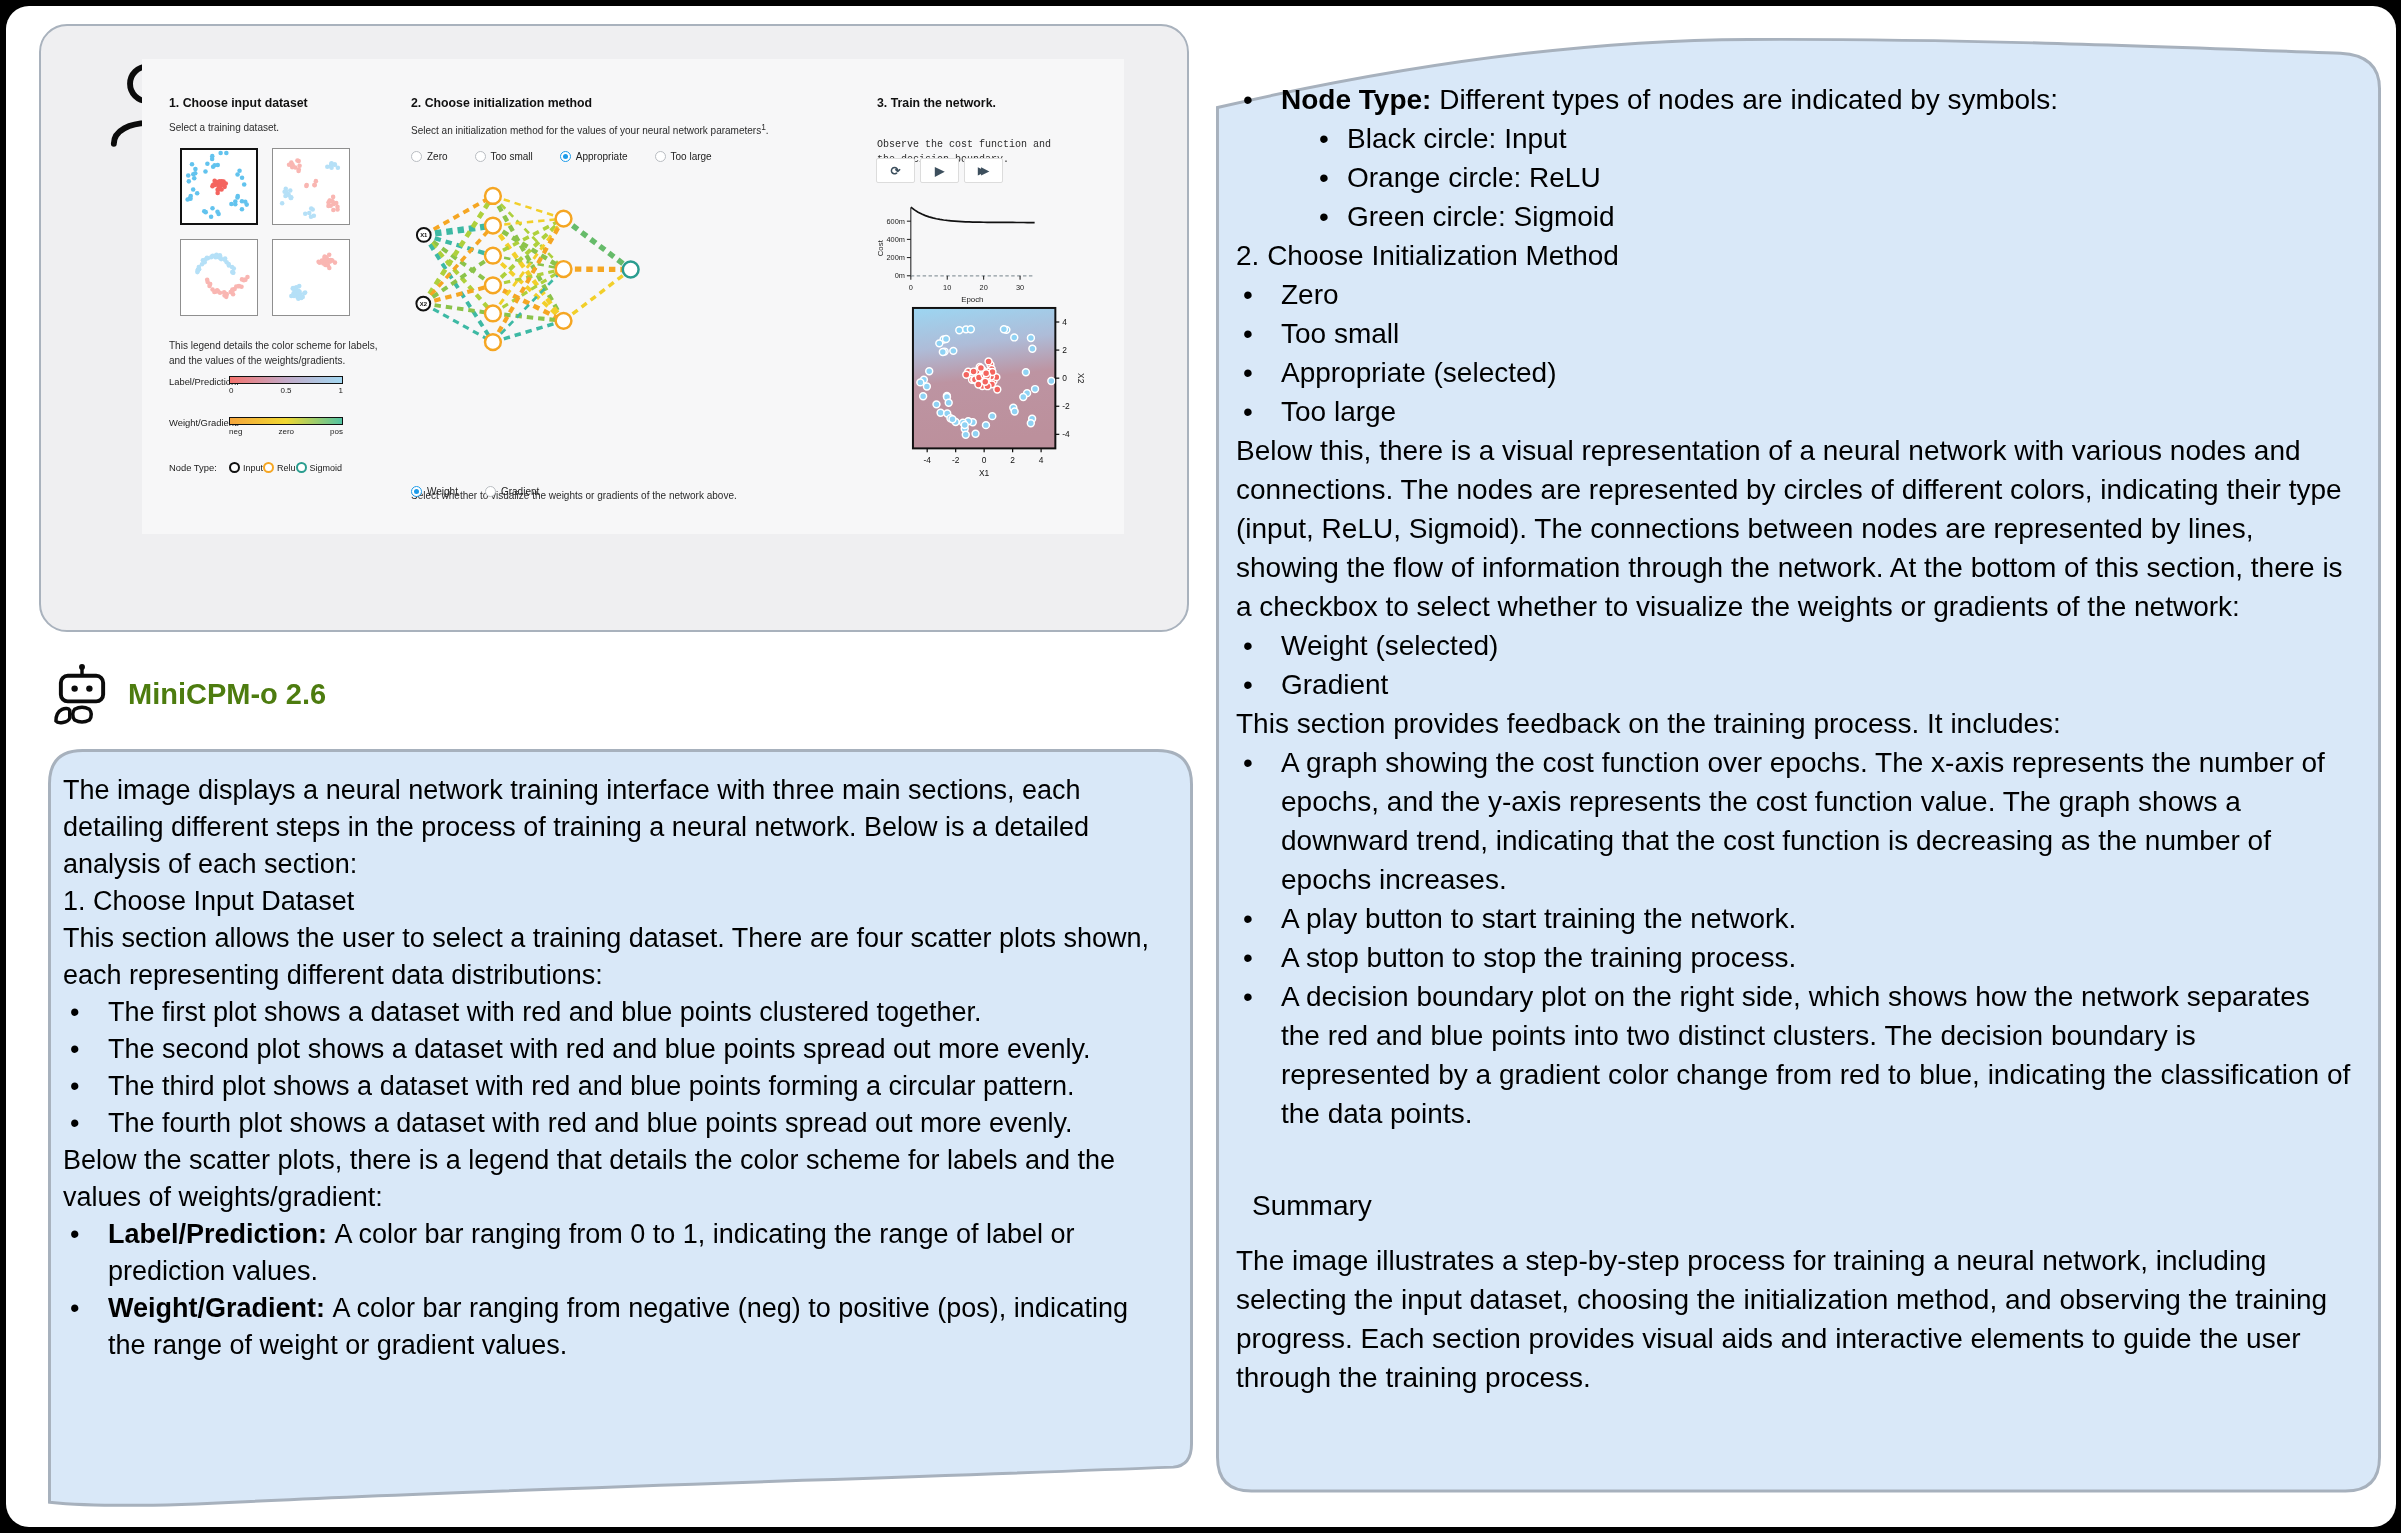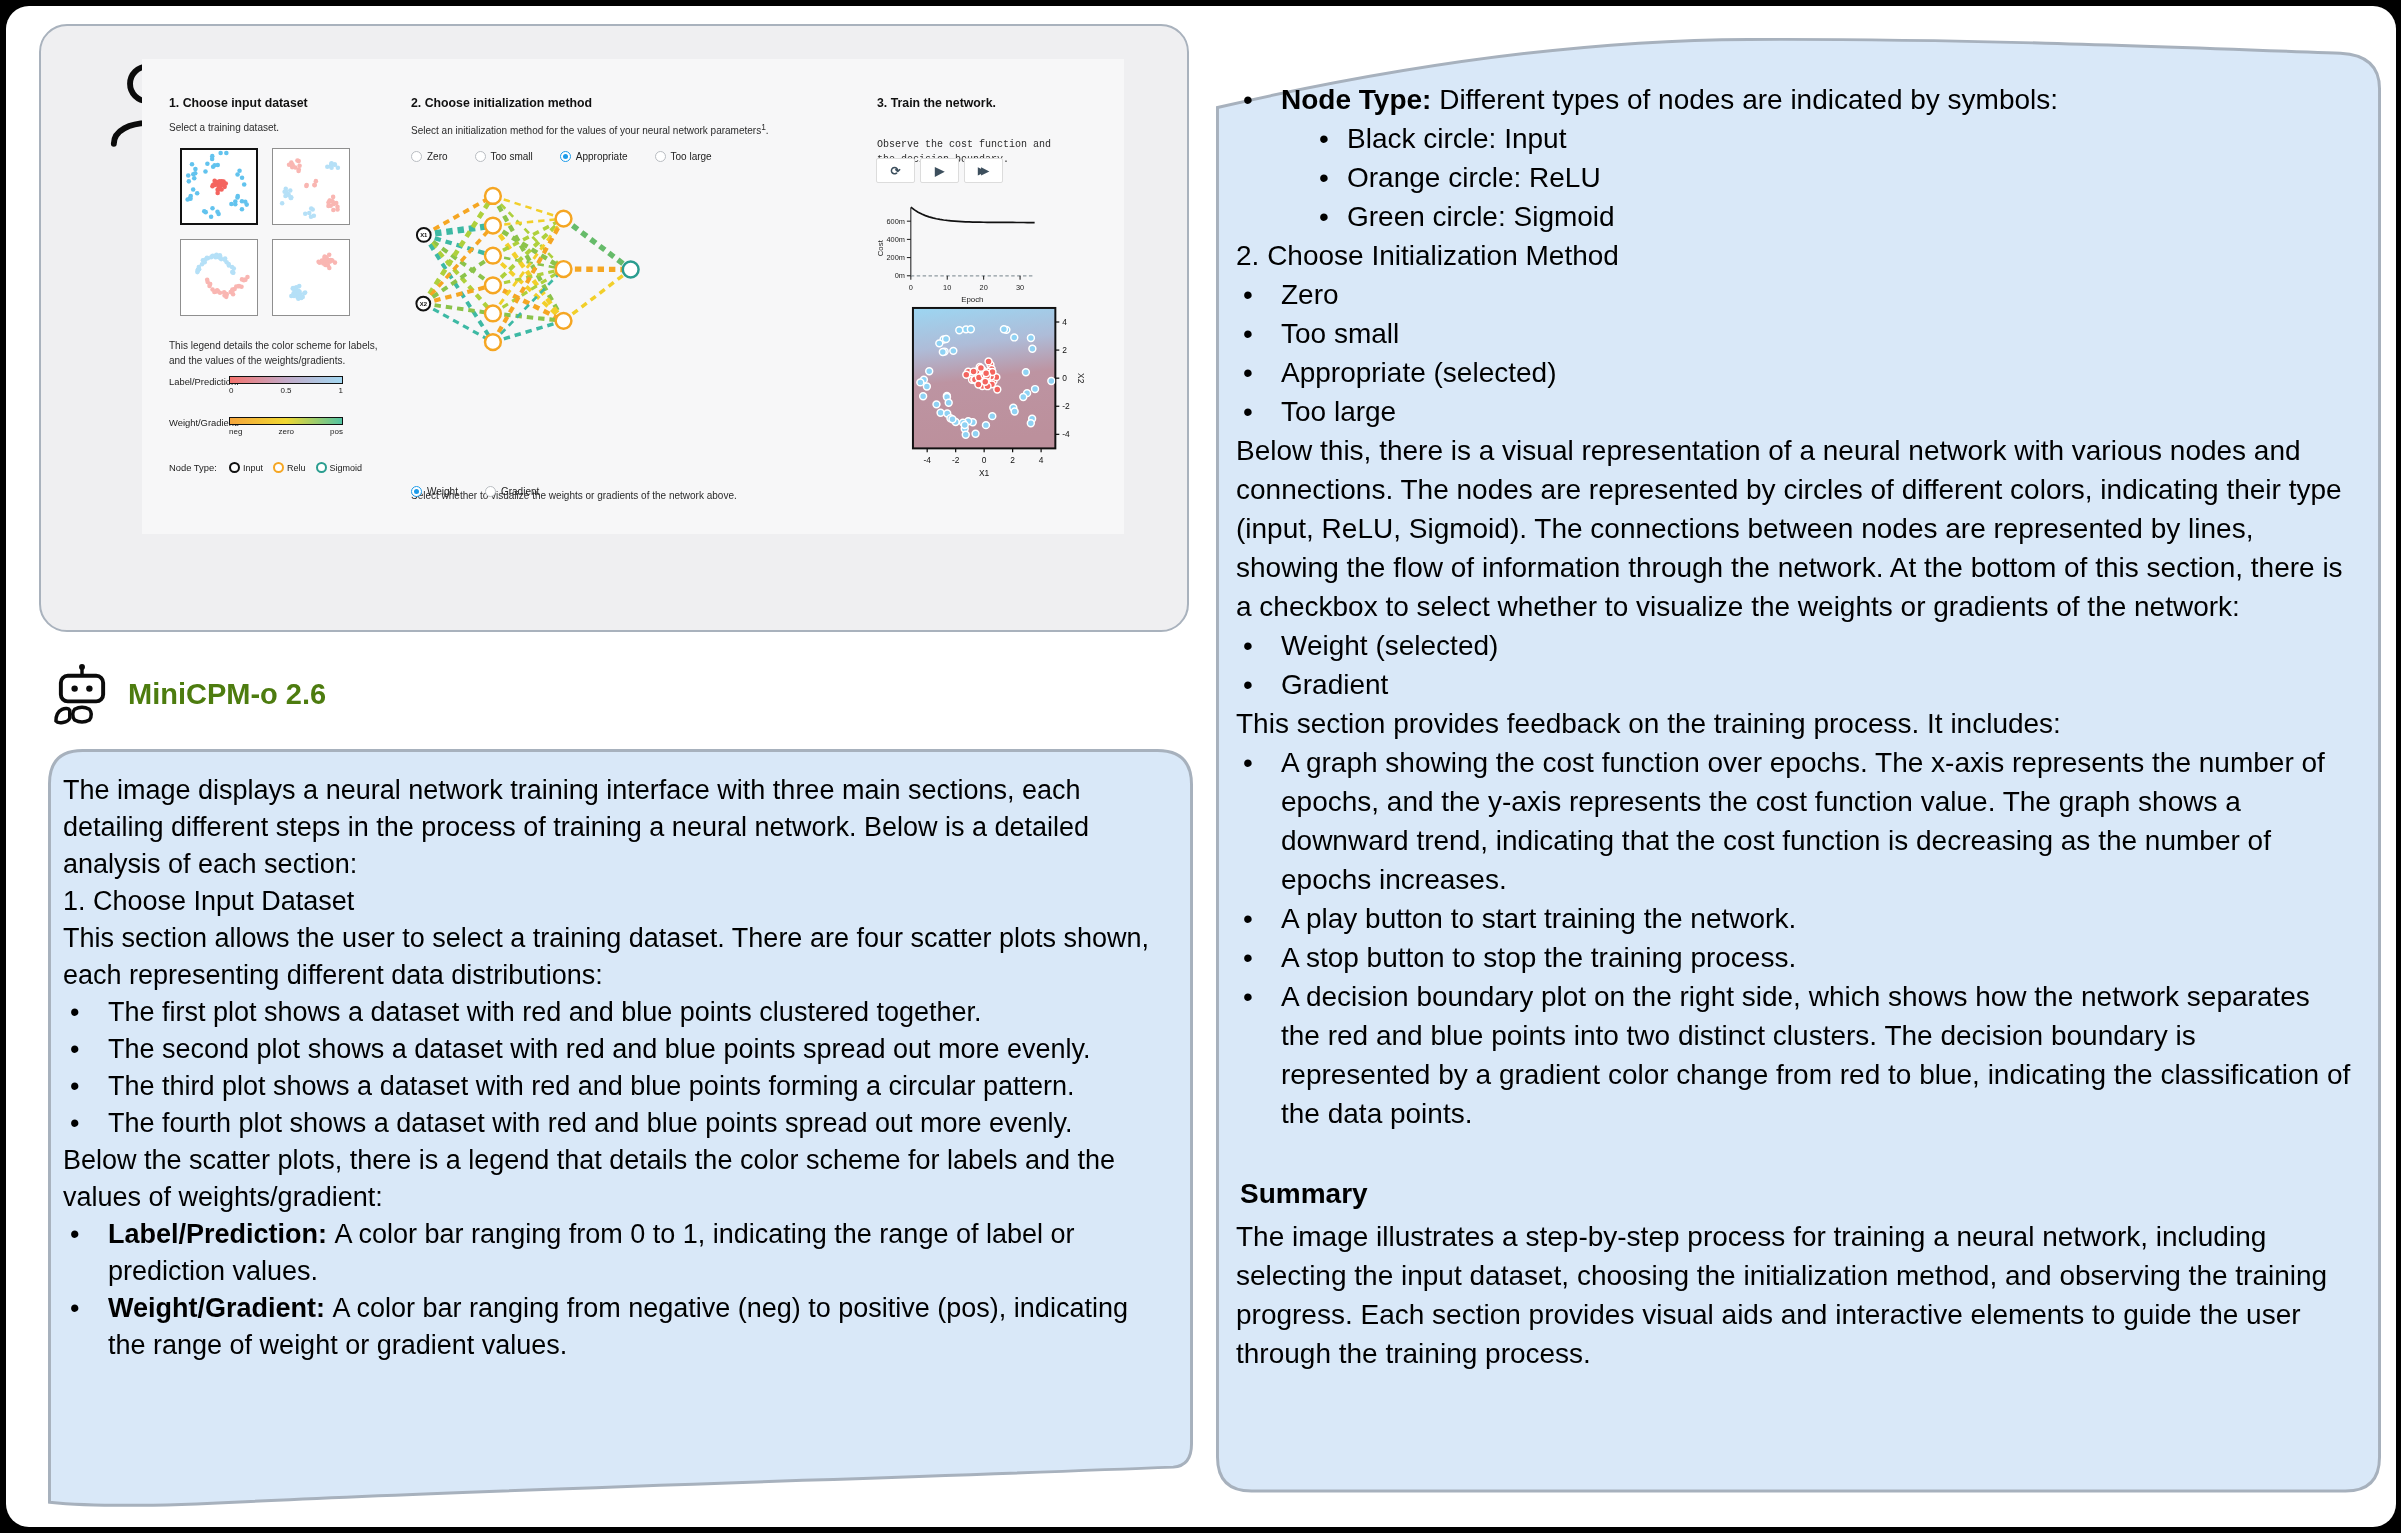--- a/index.html
+++ b/index.html
@@ -21,21 +21,21 @@
   .thumbs{position:absolute;left:38px;top:89px;display:grid;
           grid-template-columns:78px 78px;grid-gap:14.3px;}
   .thumb{width:78px;height:77px;background:#fff;box-sizing:border-box;border:1.5px solid #8f8f8f;}
   .thumb.sel{border:2.5px solid #111;}
   .legend-note{position:absolute;left:27px;top:279px;font-size:10px;color:#2b2b2b;line-height:15px;}
   .leg-row{position:absolute;left:27px;display:flex;align-items:flex-start;}
   .leg-label{font-size:9.4px;color:#222;width:60px;}
   .cbar-wrap{width:114px;}
   .cbar{height:8.4px;border:1.5px solid #111;box-sizing:border-box;}
   .cbar-ticks{display:flex;justify-content:space-between;font-size:8px;color:#222;margin-top:2px;}
-  .nodetype-items{display:flex;gap:10px;align-items:center;}
+  .nodetype-items{display:flex;align-items:center;}
   .ring{display:inline-block;width:11px;height:11px;border-radius:50%;
         box-sizing:border-box;background:#fff;vertical-align:middle;}
   .ring-label{font-size:9px;color:#222;margin-left:3px;vertical-align:middle;}
 
   .radio-row{position:absolute;display:flex;gap:27px;align-items:center;}
   .radio-item{display:flex;align-items:center;gap:5px;}
   .radio{width:11px;height:11px;border-radius:50%;border:1px solid #b9bdc2;background:#fff;
          box-sizing:border-box;position:relative;display:inline-block;}
   .radio.sel{border-color:#1e9be9;}
   .radio.sel::after{content:"";position:absolute;left:2px;top:2px;width:5px;height:5px;
@@ -52,21 +52,21 @@
   .model-row{position:absolute;left:47px;top:657px;display:flex;align-items:center;gap:17px;}
   .model-name{font-size:29px;font-weight:700;color:#4d7c0f;}
 
   
   .bubble{position:absolute;}
   .bubble svg.bg{position:absolute;left:0;top:0;}
   .bubble-text{position:absolute;color:#000;}
   .left-text{left:15px;top:23px;width:1105px;font-size:27px;line-height:37px;}
   .right-text{left:20px;top:47px;width:1115px;font-size:28px;line-height:39px;}
   .blk-p{margin:0;}
-  .blk-h{margin:4px;font-weight:700;}
+  .blk-h{margin:16px;font-weight:400;}
   .blk-sp{height:37px;}
   .blk-li{display:flex;}
   .blk-li .bullet{width:45px;padding-left:7px;box-sizing:border-box;flex:none;}
   .blk-li.lvl2 .bullet{margin-left:53px;width:58px;text-align:left;padding-left:30px;}
   .blk-li .li-text{flex:1;}
 
   svg text{font-family:"Liberation Sans", sans-serif;}
 </style>
 </head>
 <body>

